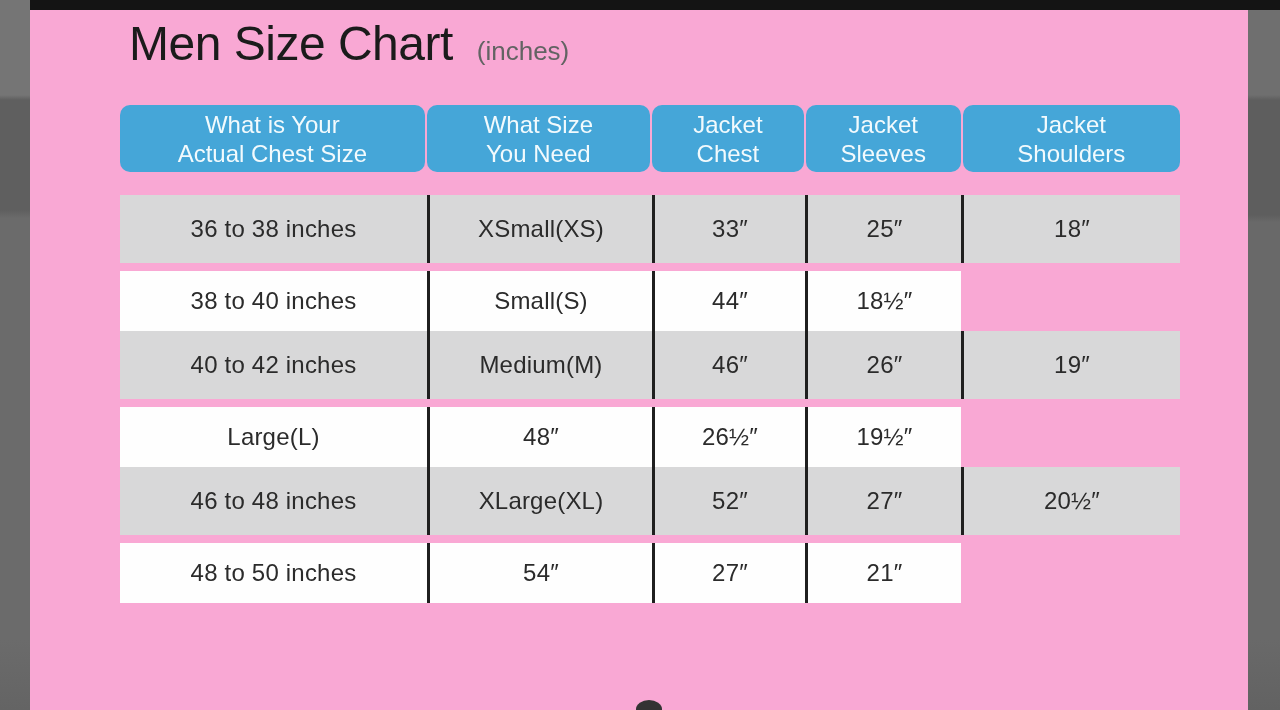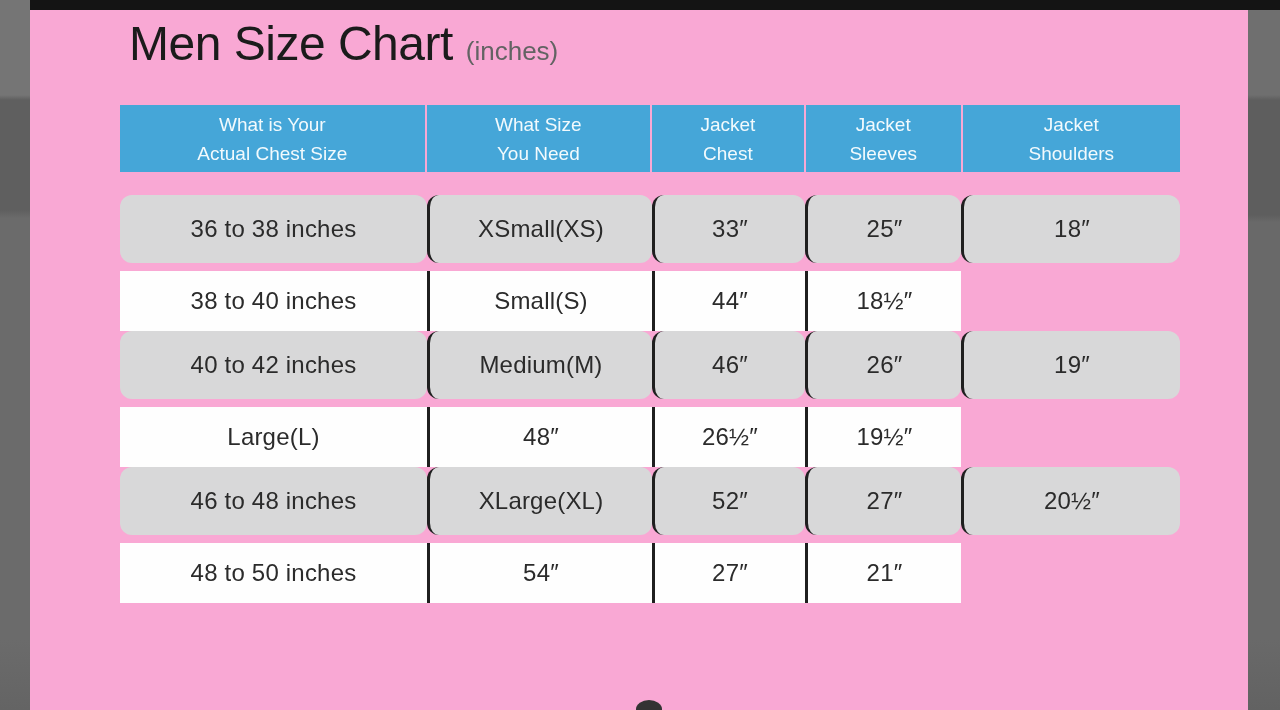--- a/index.html
+++ b/index.html
@@ -22,45 +22,45 @@
     background:#141414;
   }
   .title-row{
     position:absolute;left:129px;top:16px;
     display:flex;align-items:baseline;white-space:nowrap;
   }
   .title{
     font-size:48px;font-weight:500;color:#1b1b1b;letter-spacing:-0.5px;
   }
   .title-note{
-    font-size:26px;font-weight:400;color:#636363;margin-left:13px;letter-spacing:0;
+    font-size:26px;font-weight:400;color:#636363;margin-left:24px;letter-spacing:0;
   }
   .size-table{
     position:absolute;left:120px;top:105px;width:1060px;
   }
   .thead{
     display:grid;
     grid-template-columns:307fr 225fr 153fr 156fr 219fr;
     column-gap:2px;
     height:67px;
   }
   .th{
     background:var(--header-blue,#45a6d8);
     color:#f2fafd;
-    font-size:19px;line-height:29px;
+    font-size:24px;line-height:29px;
     display:flex;align-items:center;justify-content:center;
-    text-align:center;white-space:pre-line;
+    text-align:center;white-space:pre-line;border-radius:10px;
   }
   .tbody{margin-top:23px;}
   .tr{
     display:grid;
     grid-template-columns:307fr 225fr 153fr 156fr 219fr;
     height:68px;
   }
-  .tr.odd .td{background:var(--row-gray,#d8d8d9);border-radius:12px;}
+  .tr.odd .td{background:var(--row-gray,#d8d8d9);}
   .tr.even .td{background:#fefefe;margin-top:8px;}
   .td{
     display:flex;align-items:center;justify-content:center;
     font-size:24px;color:#2b2b2b;letter-spacing:0.2px;
   }
   .td + .td{border-left:3px solid #1f1f1f;}
   .bottom-blob{
     position:absolute;left:636px;top:700px;width:26px;height:18px;
     background:#333333;border-radius:50%;
   }

